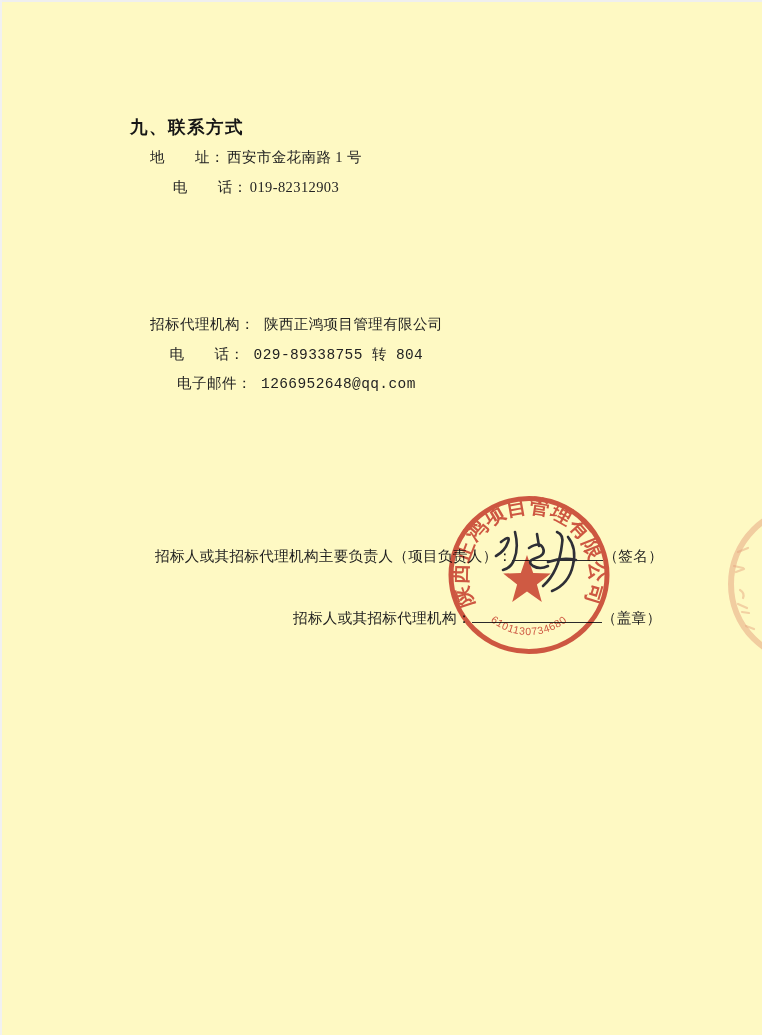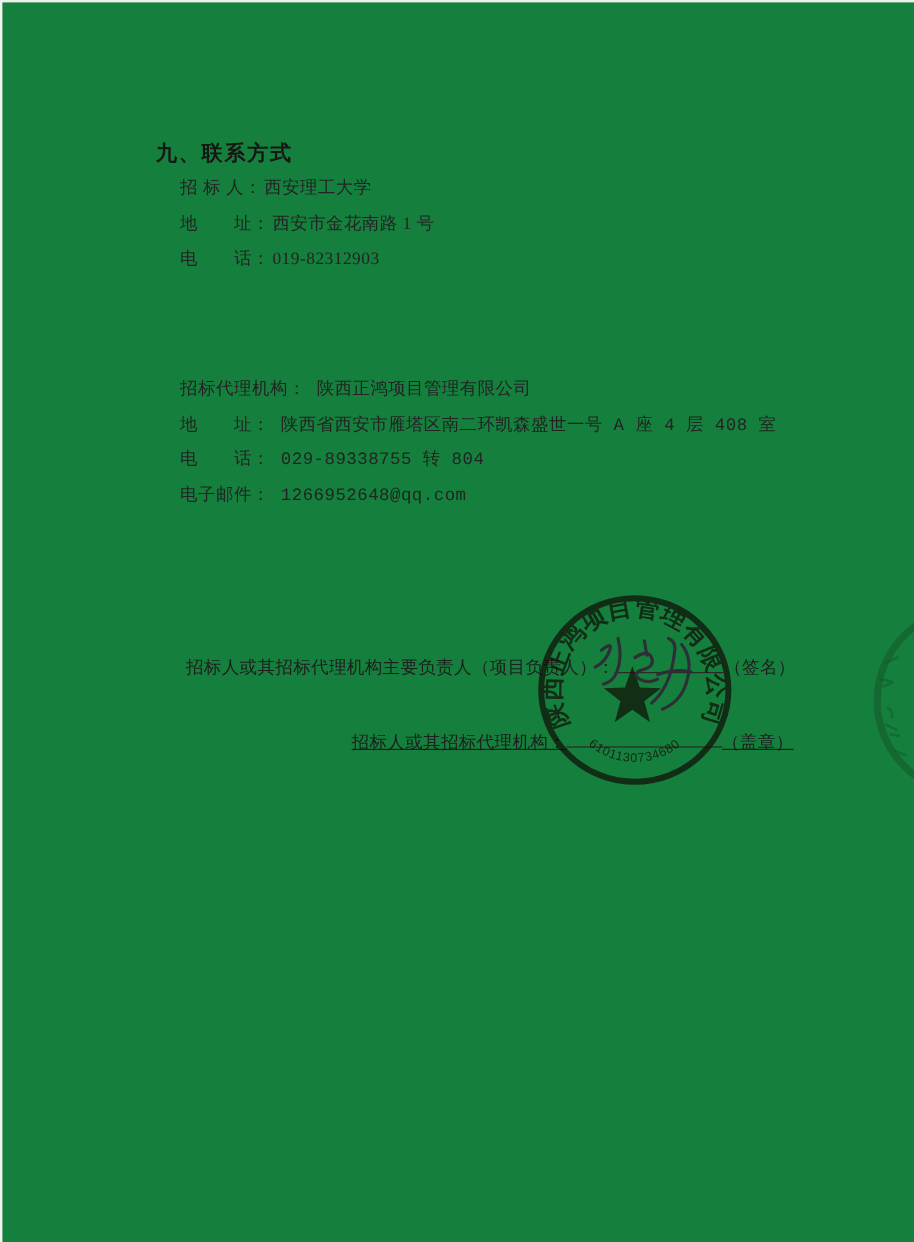--- a/index.html
+++ b/index.html
@@ -1,43 +1,44 @@
 <!DOCTYPE html>
 <html><head>
 <meta charset="utf-8">
 <style>
   html,body{margin:0;padding:0;background:#ffffff;}
   .page{
     position:relative;
     width:762px;height:1035px;
-    background:#15803d;
+    background:#fef9c3;
     overflow:hidden;
     font-family:"Liberation Serif","DejaVu Serif",serif;
     color:#222222;
+    text-align:center;
   }
   .scan-edge-top{position:absolute;left:0;top:0;width:100%;height:2px;background:#efefef;}
   .scan-edge-left{position:absolute;left:0;top:0;width:2px;height:100%;background:#f1f1f1;}
 
   .heading{
     position:absolute;left:130px;top:115px;
     font-family:"Liberation Sans","DejaVu Sans",sans-serif;
     font-weight:bold;font-size:17.5px;letter-spacing:1.5px;color:#161616;
   }
 
   .contact-block{position:absolute;left:150px;}
   .block-tenderer{top:143px;}
   .block-agency{top:311px;font-family:Liberation Mono, monospace;}
   .contact-row{font-size:14.5px;line-height:29.6px;height:29.6px;white-space:nowrap;color:#232323;}
   .contact-row .lbl{white-space:pre;letter-spacing:0.5px;}
   .contact-row .val{margin-left:2px;letter-spacing:0.4px;}
   .block-agency .contact-row .val{margin-left:9px;}
 
   .sig-line{position:absolute;font-size:14.6px;color:#1e1e1e;white-space:nowrap;letter-spacing:0.3px;}
   .sig-line-1{left:155px;top:547px;font-family:Liberation Mono, monospace;}
-  .sig-line-2{left:293px;top:609px;text-decoration:underline;}
+  .sig-line-2{left:293px;top:609px;}
   .uline{display:inline-block;border-bottom:1.5px solid #2a2a2a;height:13px;}
   .uline-1{width:91px;}
   .uline-2{width:130px;}
 
   .stamp{
     position:absolute;left:447px;top:494px;width:166px;height:164px;
     mix-blend-mode:multiply;opacity:0.88;pointer-events:none;
   }
   .handwritten-signature{
     position:absolute;left:491px;top:522px;width:104px;height:82px;
@@ -52,36 +53,30 @@
 <body>
 
 <div class="page">
   <div class="scan-edge-top"></div>
   <div class="scan-edge-left"></div>
 
   <div class="heading">九、联系方式</div>
 
   <div class="contact-block block-tenderer">
     <div class="contact-row">
-      <span class="lbl">招 标 人：</span><span class="val">西安理工大学</span>
-    </div>
-    <div class="contact-row">
       <span class="lbl">地　　址：</span><span class="val">西安市金花南路 1 号</span>
     </div>
     <div class="contact-row">
       <span class="lbl">电　　话：</span><span class="val">019-82312903</span>
     </div>
   </div>
 
   <div class="contact-block block-agency">
     <div class="contact-row">
       <span class="lbl">招标代理机构：</span><span class="val">陕西正鸿项目管理有限公司</span>
-    </div>
-    <div class="contact-row">
-      <span class="lbl">地　　址：</span><span class="val">陕西省西安市雁塔区南二环凯森盛世一号 A 座 4 层 408 室</span>
     </div>
     <div class="contact-row">
       <span class="lbl">电　　话：</span><span class="val">029-89338755 转 804</span>
     </div>
     <div class="contact-row">
       <span class="lbl">电子邮件：</span><span class="val">1266952648@qq.com</span>
     </div>
   </div>
 
   <div class="sig-line sig-line-1">

